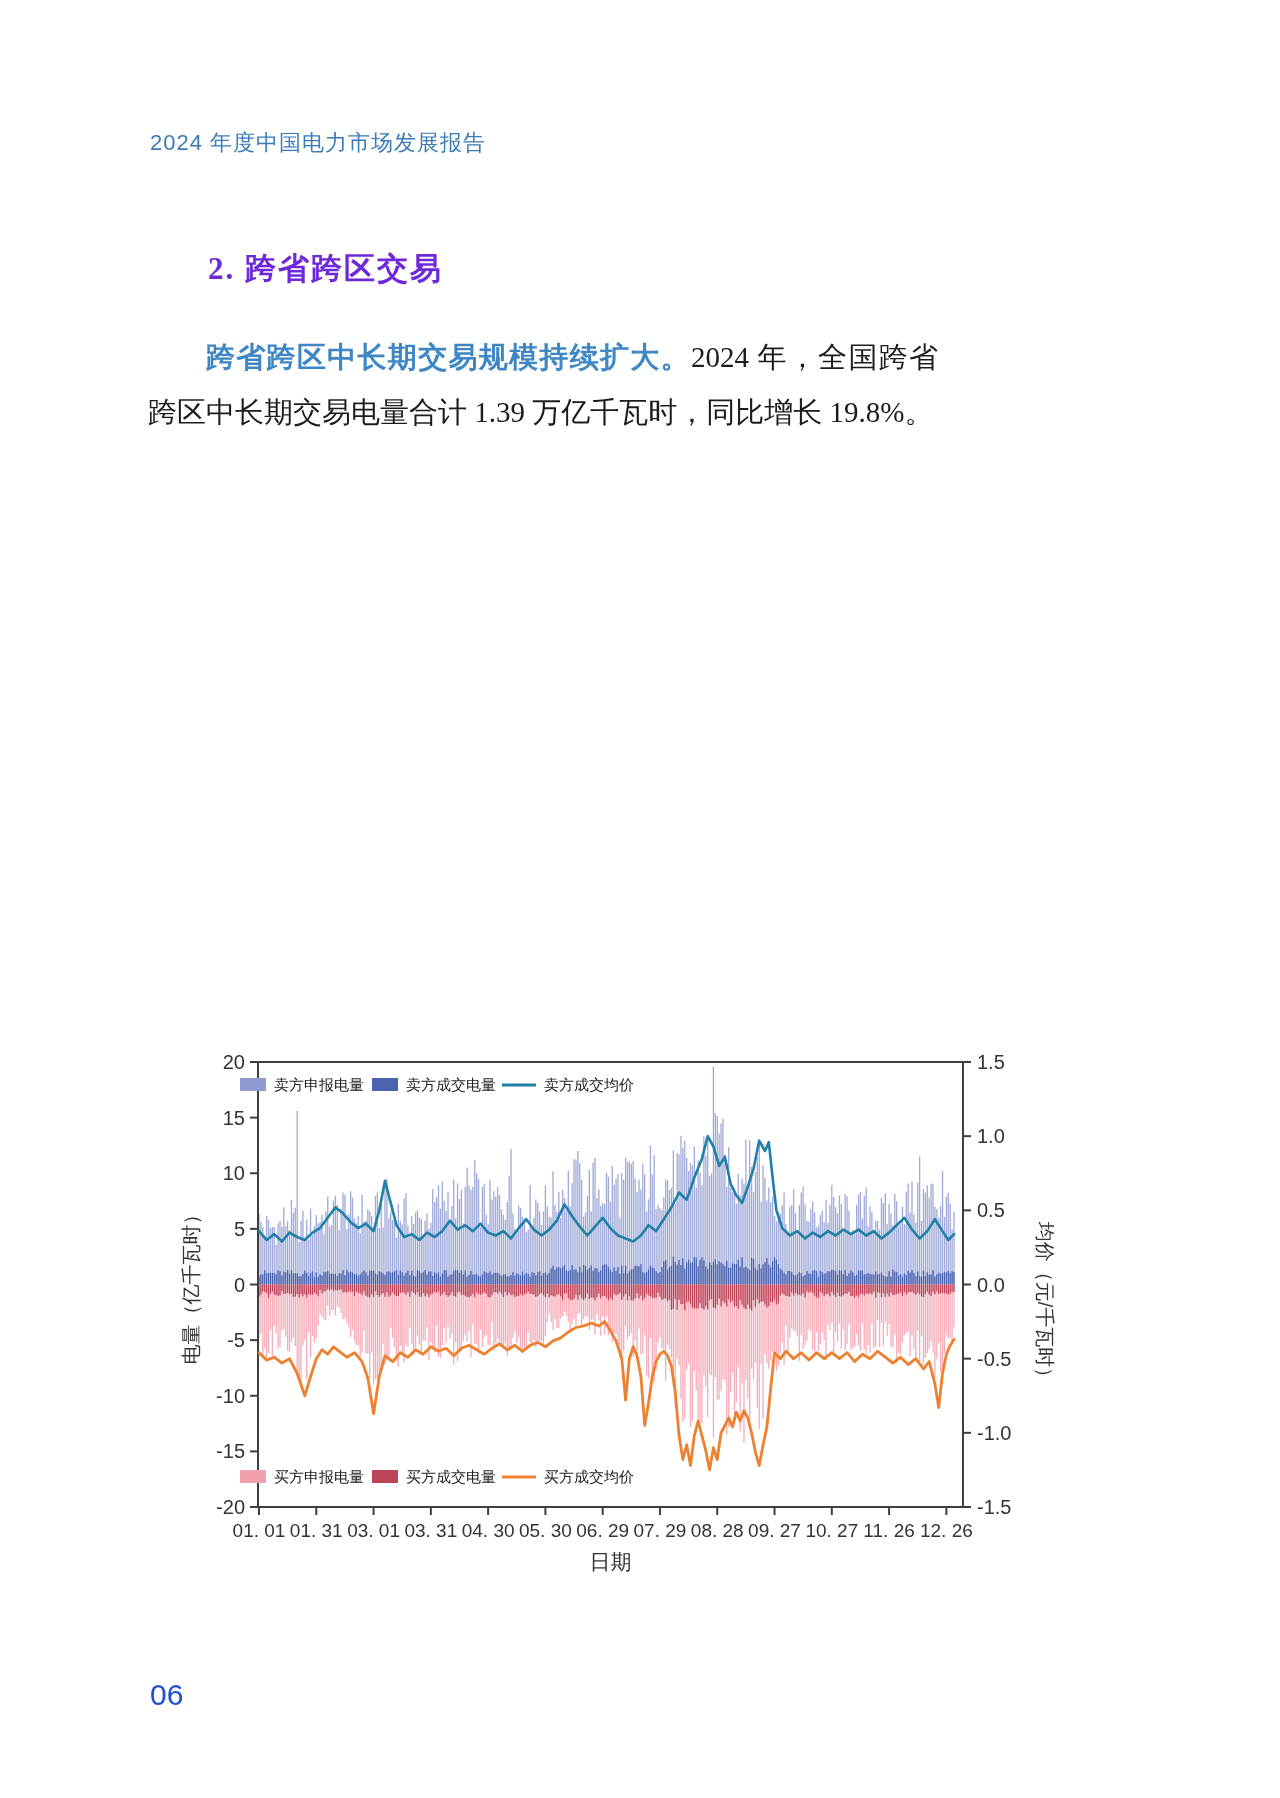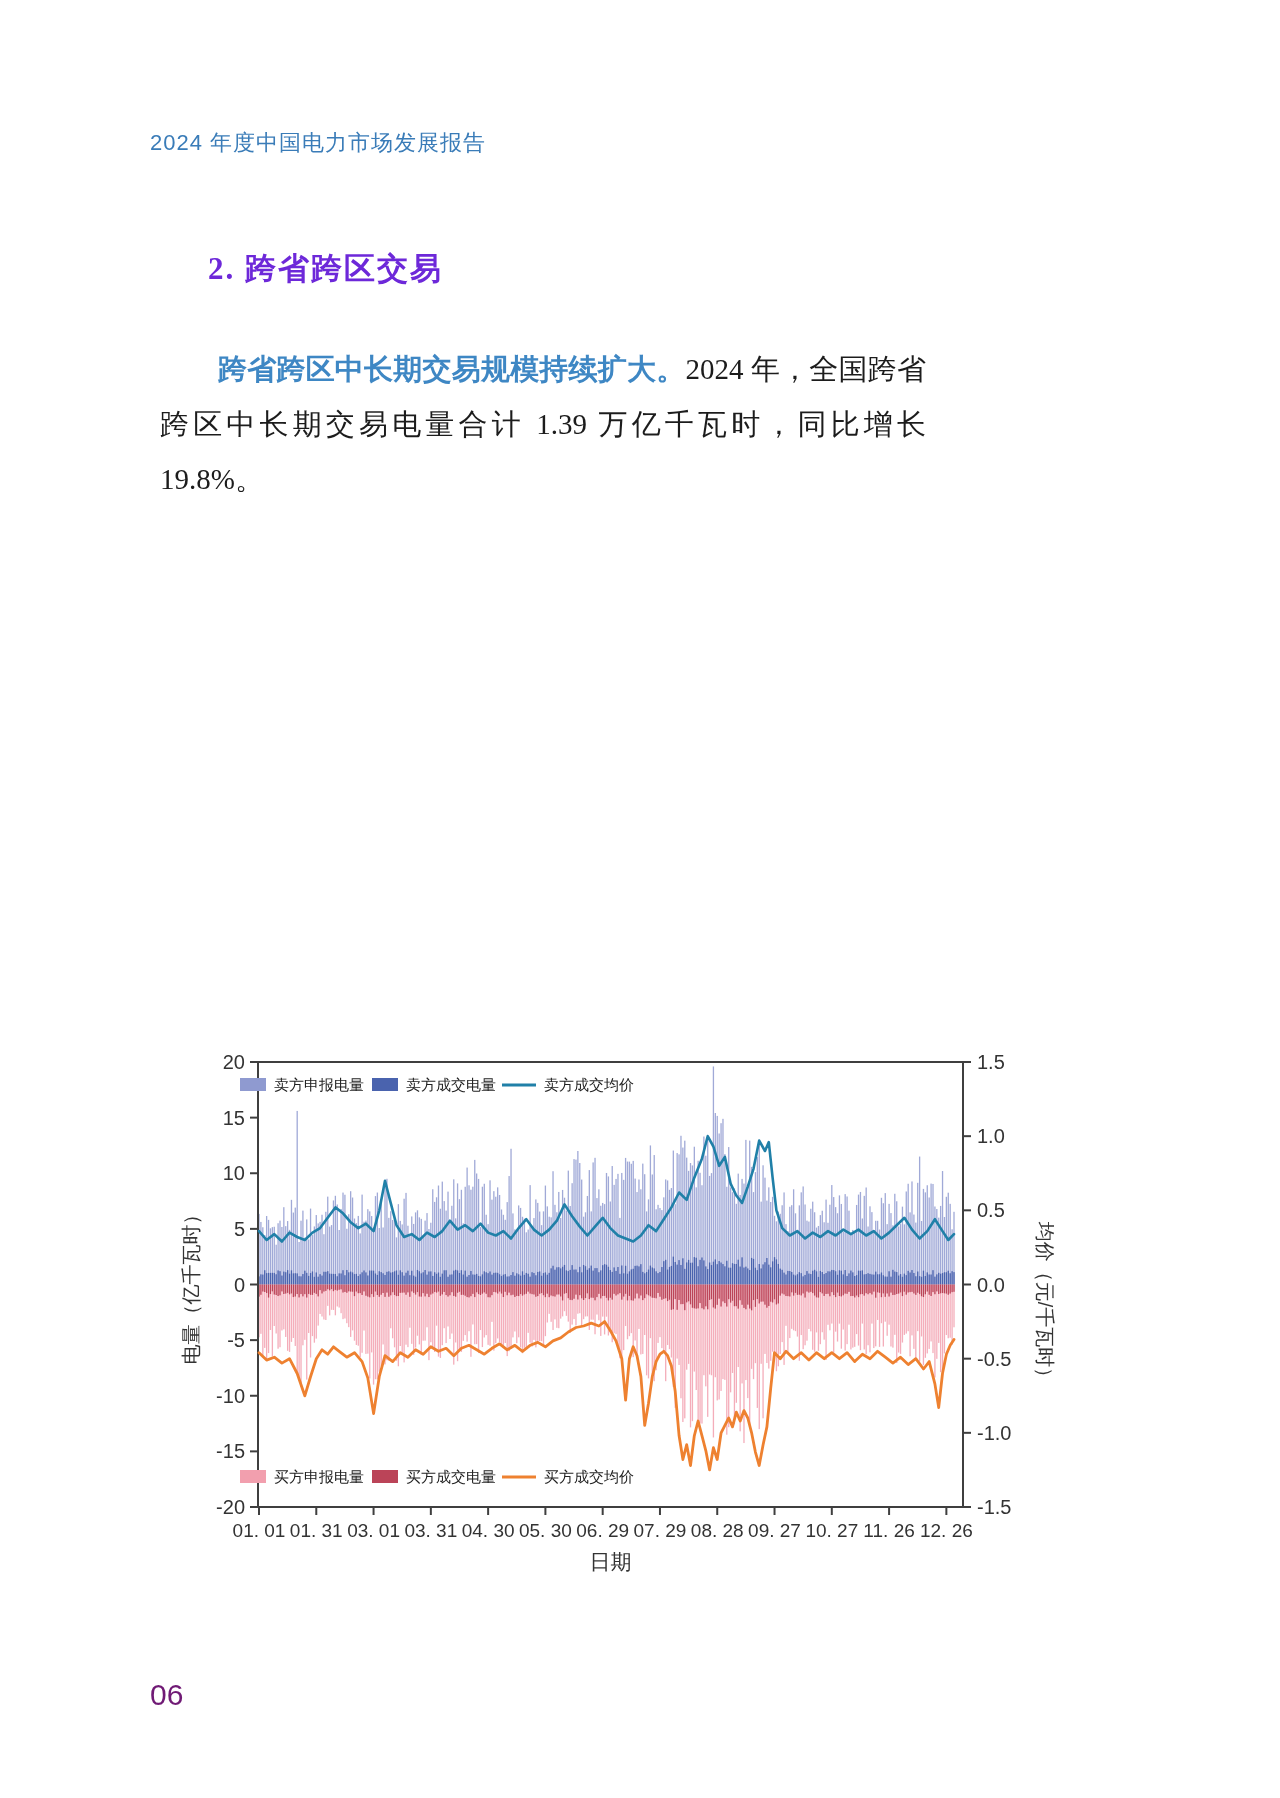--- a/index.html
+++ b/index.html
@@ -23,37 +23,37 @@
     letter-spacing:2px;
   }
   .body-text{
     position:absolute;left:148px;width:790px;
     font-size:29px;line-height:55px;
     text-align:justify;text-justify:inter-ideograph;
     color:#1c1c1c;
   }
   .para-1{top:330px;}
   .para-2{top:496px;}
-  .body-text p{margin:12px;text-indent:2em;}
+  .body-text p{margin:0;text-indent:2em;}
   .lead{
     font-family:"Liberation Sans", sans-serif;
     font-weight:bold;color:#3e87c4;
   }
   .chart-wrap{
     position:absolute;left:140px;top:1020px;width:960px;height:560px;
   }
   .figure-caption{
     position:absolute;left:148px;top:1596px;width:790px;
     text-align:center;
     font-size:27px;color:#3279b2;letter-spacing:1px;
   }
   .page-number{
     position:absolute;left:150px;top:1678px;
     font-family:"Liberation Sans", sans-serif;
-    font-size:30px;color:#701a75;
+    font-size:30px;color:#1d4ed8;
   }
 </style>
 </head>
 <body>
 
 <div class="page">
 
   <div class="doc-header">2024 年度中国电力市场发展报告</div>
 
   <div class="section-heading">2. 跨省跨区交易</div>

